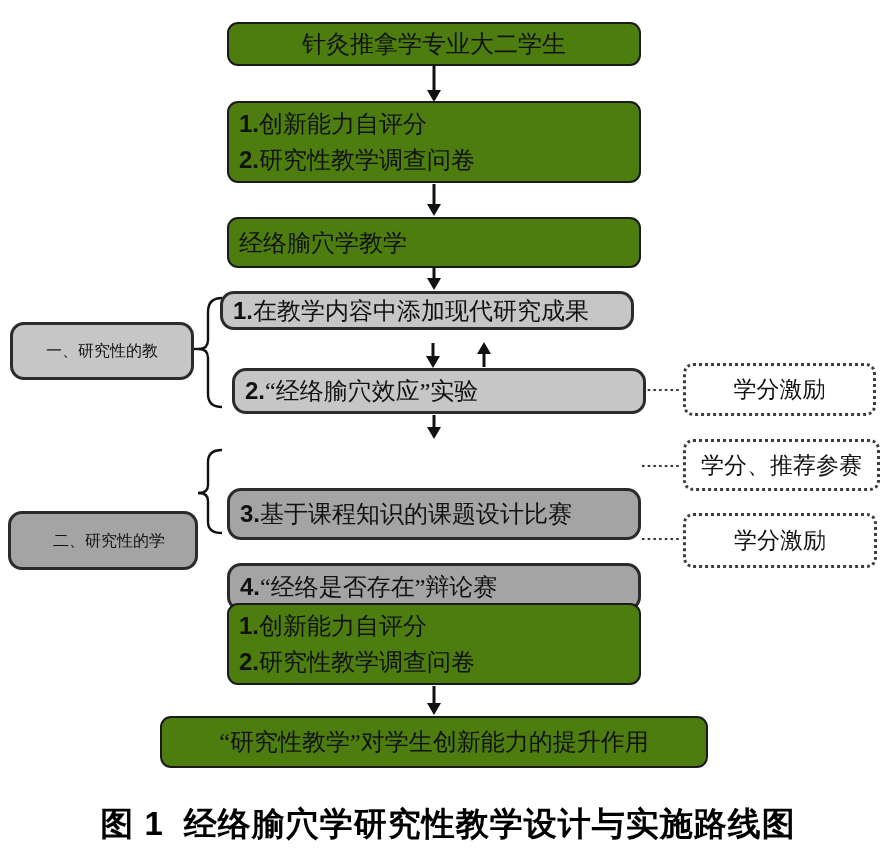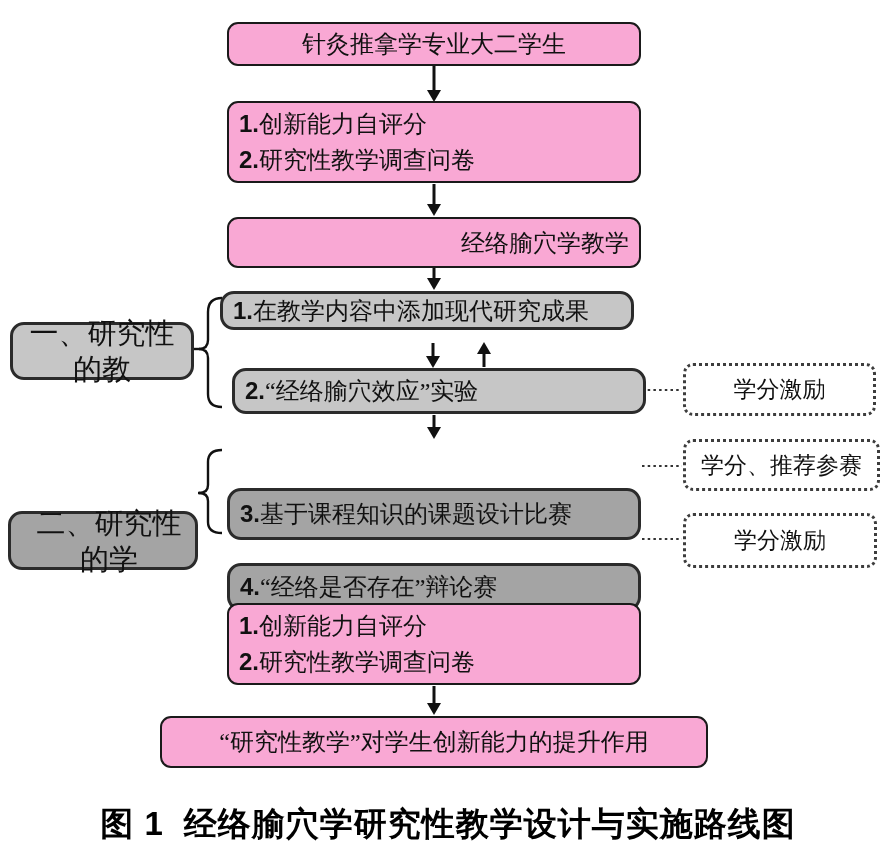--- a/index.html
+++ b/index.html
@@ -4,28 +4,28 @@
 <style>
   html,body{margin:0;padding:0;background:#ffffff;}
   .canvas{
     position:relative;width:896px;height:853px;background:#ffffff;
     font-family:"Liberation Serif","DejaVu Serif",serif;color:#111;
     overflow:hidden;
   }
   svg.overlay{position:absolute;left:0;top:0;z-index:1;}
   .box{
     position:absolute;box-sizing:border-box;z-index:2;
-    background:#f9a8d4;border:2px solid #1a1a1a;border-radius:11px;
+    background:#4d7c0f;border:2px solid #1a1a1a;border-radius:11px;
     display:flex;flex-direction:column;justify-content:center;
     padding:2px 10px;font-size:24px;line-height:36px;
   }
   .box.center{align-items:center;text-align:center;padding:2px 4px;}
   .box.fill-light{background:#c6c6c6;border-width:3px;border-color:#2b2b2b;border-radius:14px;}
   .box.fill-dark{background:#a4a4a4;border-width:3px;border-color:#2b2b2b;border-radius:14px;margin-top:48px;}
-  .side-label{font-size:29px;padding:2px 2px;}
+  .side-label{font-size:16px;padding:2px 2px;}
   .num{font-family:"Liberation Sans","DejaVu Sans",sans-serif;font-weight:700;}
   .incentive{
     position:absolute;box-sizing:border-box;z-index:2;background:#ffffff;
     border:3px dotted #3d3d3d;border-radius:10px;
     display:flex;align-items:center;justify-content:center;
     font-size:23px;
   }
   .caption{
     position:absolute;left:0;top:802px;width:896px;text-align:center;z-index:2;
     font-family:"Liberation Sans","DejaVu Sans",sans-serif;font-weight:700;
@@ -95,21 +95,21 @@
 
   <div class="box center" style="left:227px;top:22px;width:414px;height:44px;">
     <span>针灸推拿学专业大二学生</span>
   </div>
 
   <div class="box" style="left:227px;top:101px;width:414px;height:82px;">
     <div><span class="num">1.</span><span>创新能力自评分</span></div>
     <div><span class="num">2.</span><span>研究性教学调查问卷</span></div>
   </div>
 
-  <div class="box" style="left:227px;top:217px;width:414px;height:51px;align-items:flex-end;">
+  <div class="box" style="left:227px;top:217px;width:414px;height:51px;">
     <span>经络腧穴学教学</span>
   </div>
 
   <div class="box fill-light" style="left:220px;top:291px;width:414px;height:39px;">
     <div><span class="num">1.</span><span>在教学内容中添加现代研究成果</span></div>
   </div>
 
   <div class="box fill-light" style="left:232px;top:368px;width:414px;height:46px;">
     <div><span class="num">2.</span><span>“经络腧穴效应”实验</span></div>
   </div>

